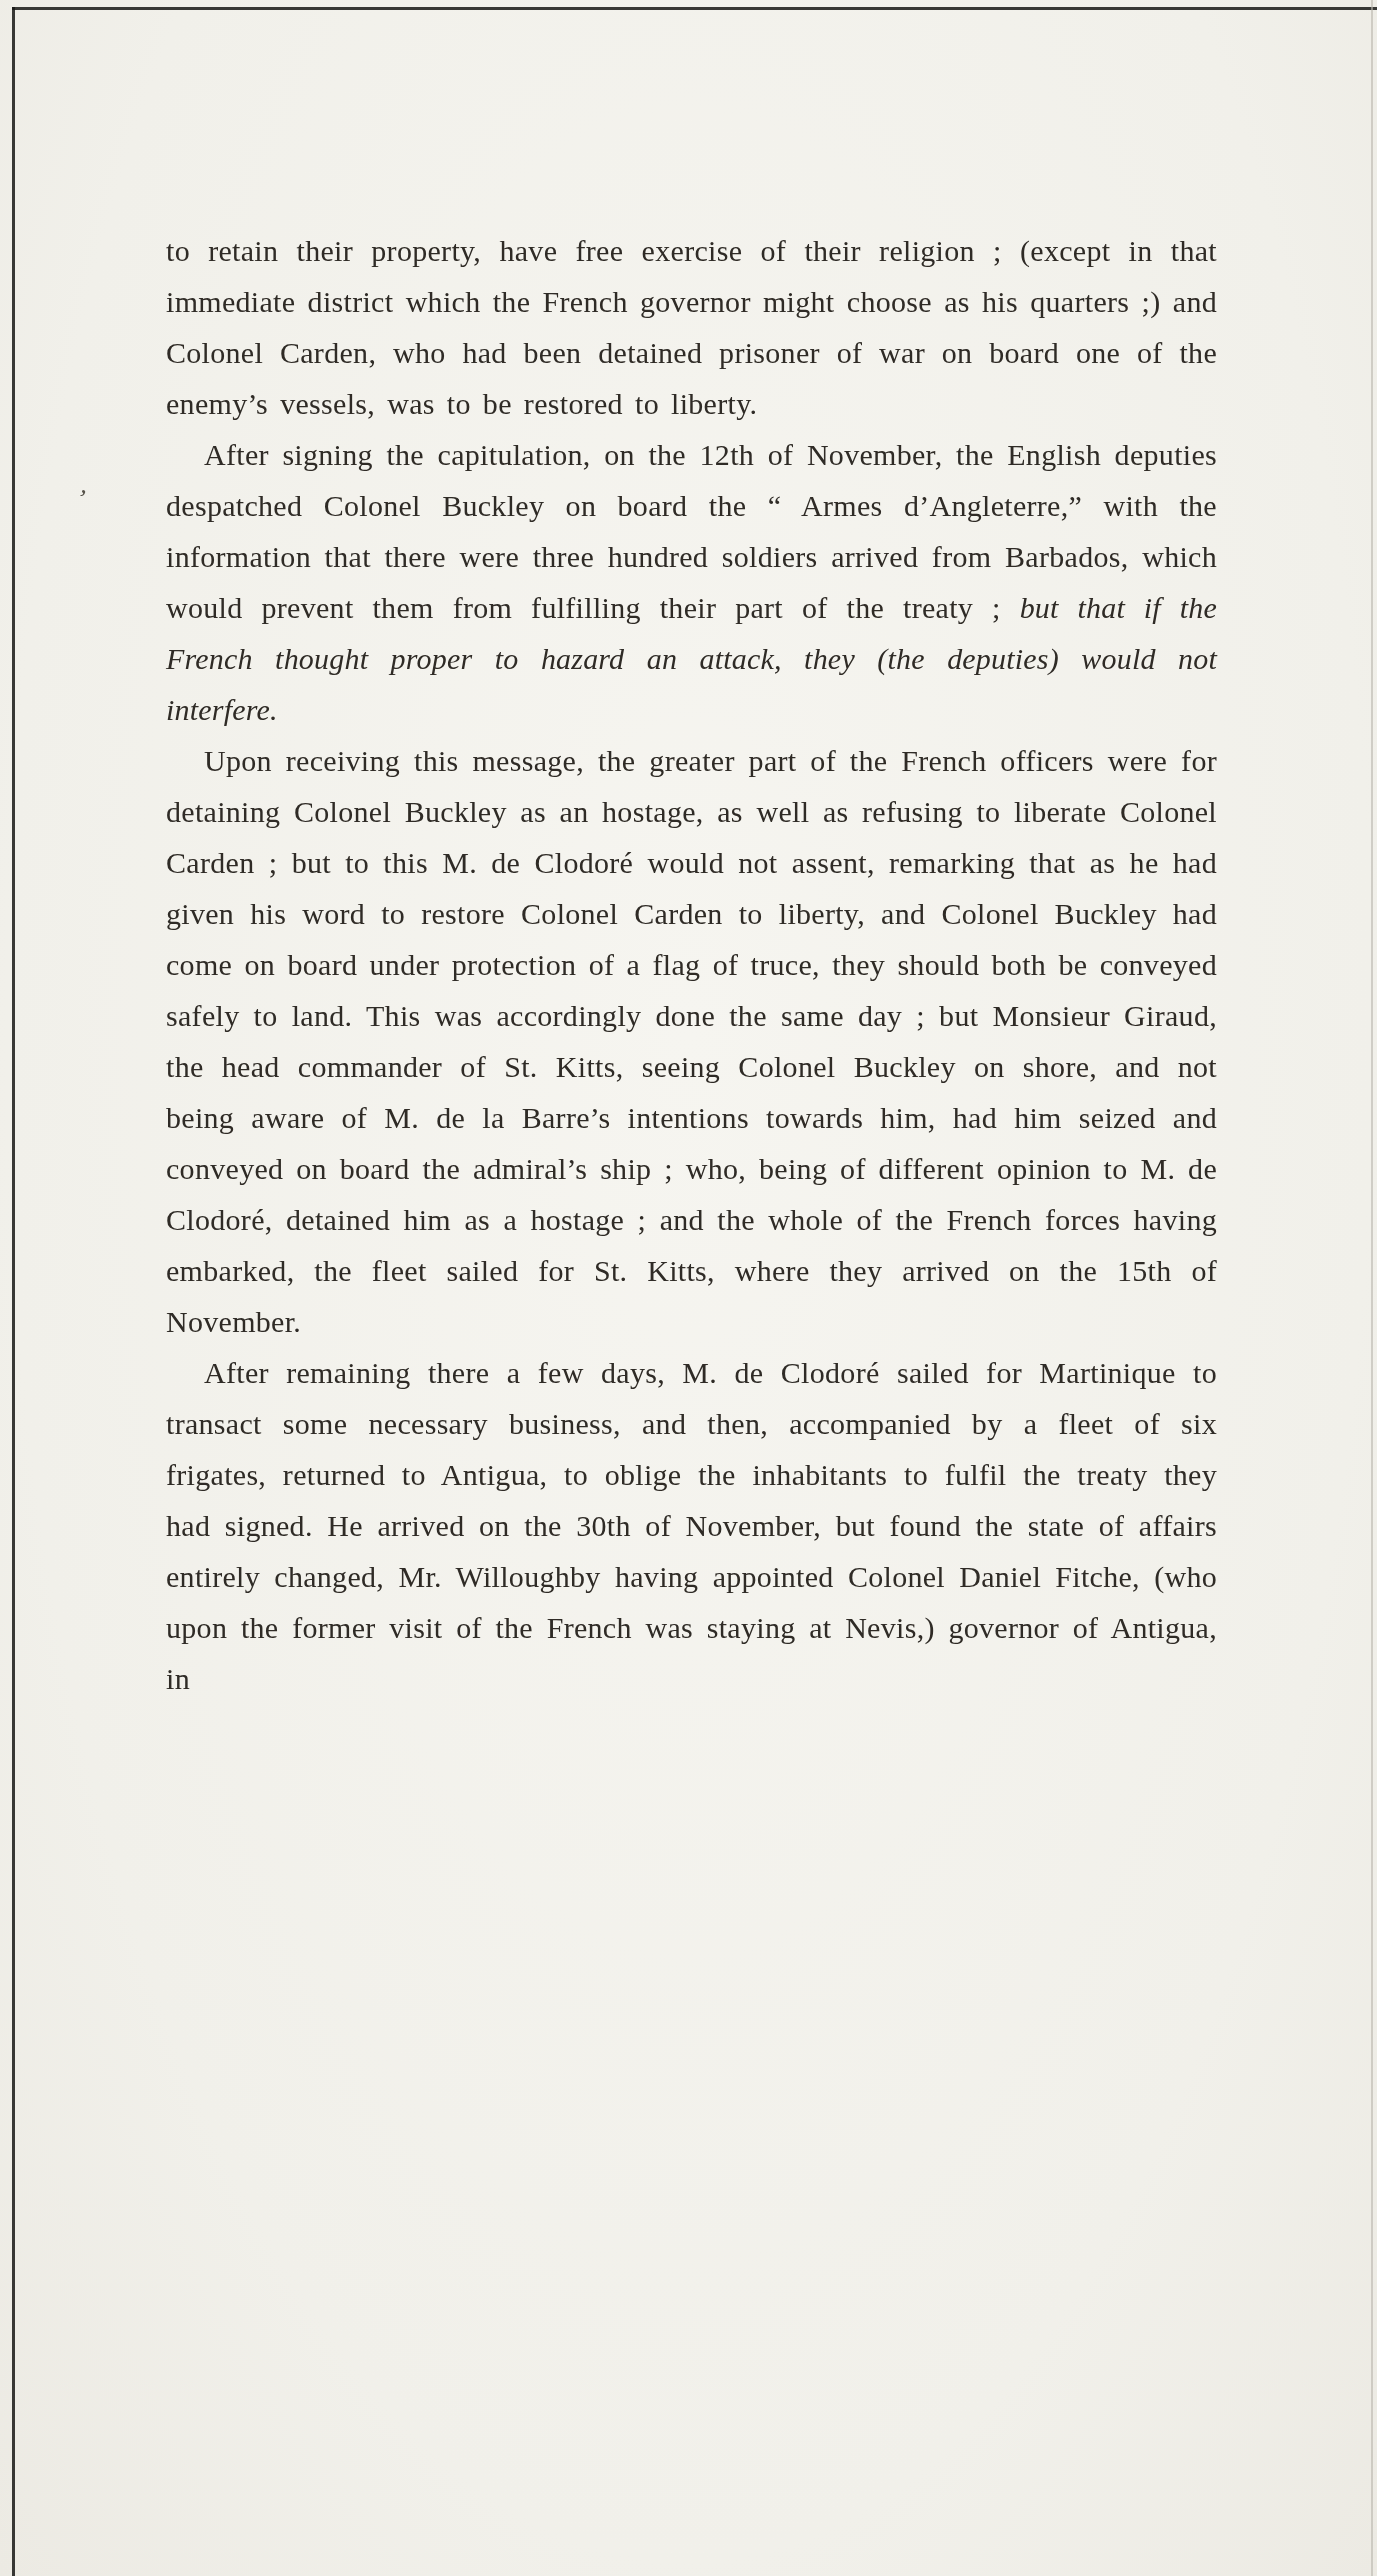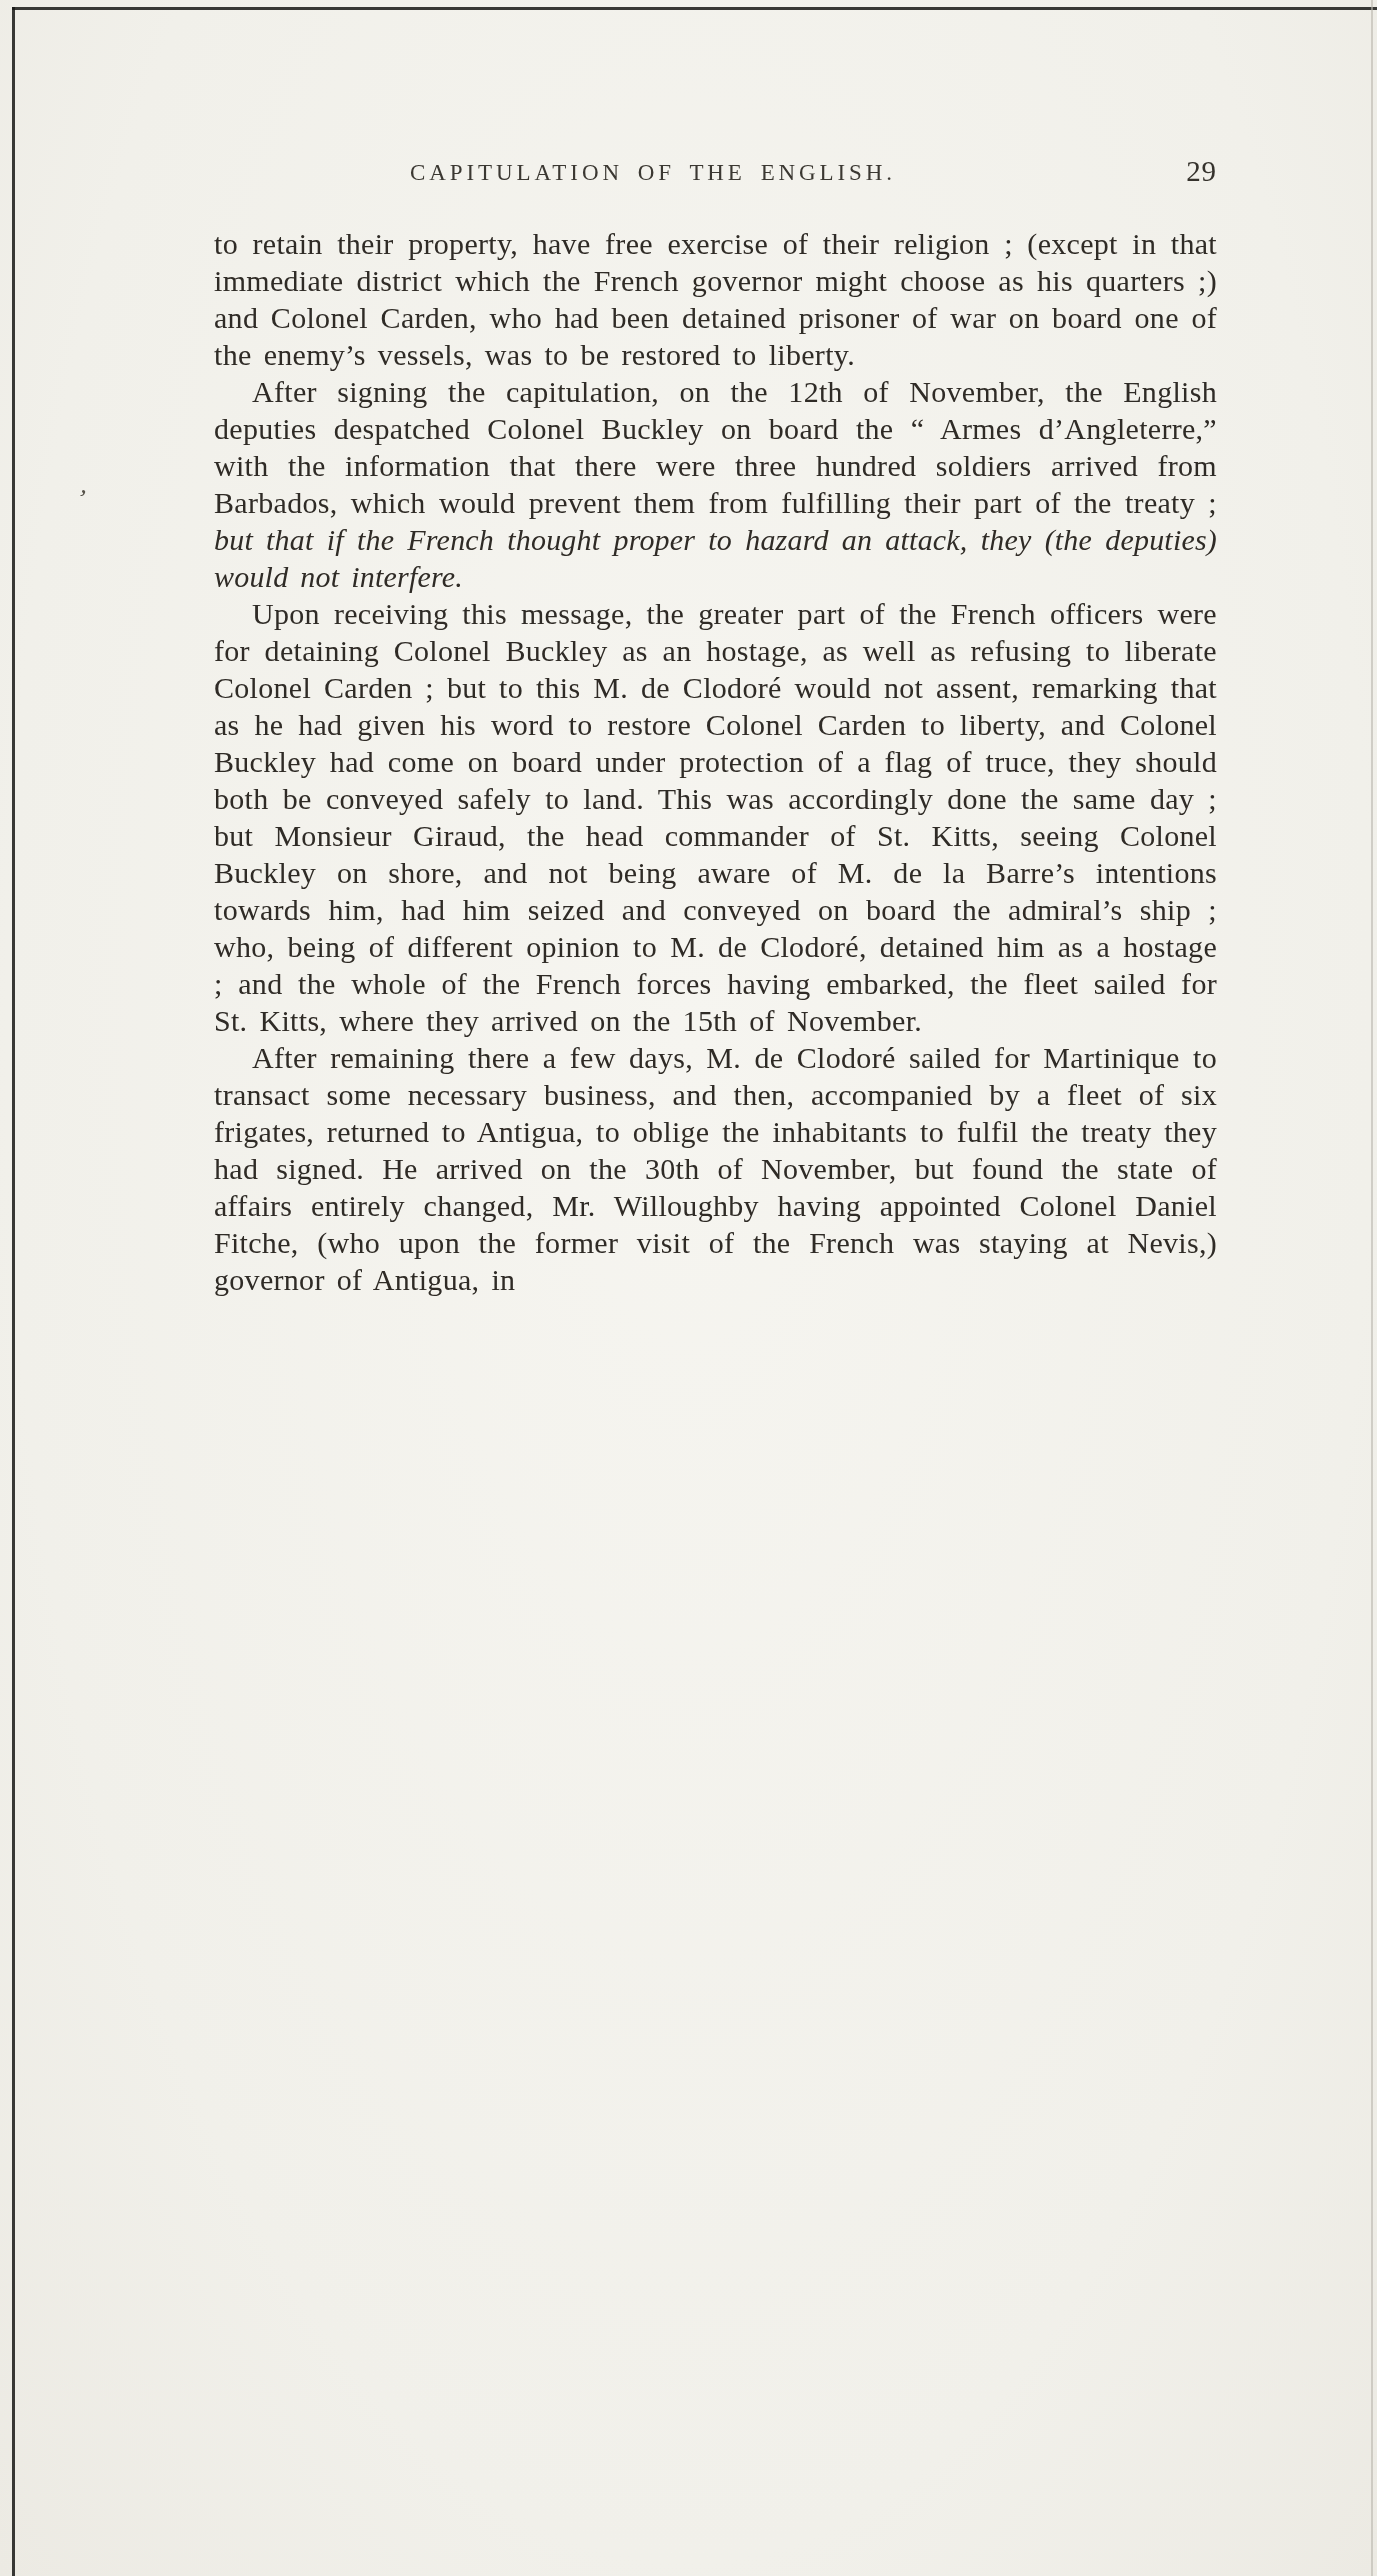--- a/index.html
+++ b/index.html
@@ -63,25 +63,24 @@
     color: #35322c;
     letter-spacing: 0.9px;
   }
   .text-block {
     position: absolute;
     top: 225px;
     left: 166px;
     right: 161px;
     color: #2f2b26;
     font-size: 30px;
-    line-height: 37px;
+    line-height: 51px;
     text-align: justify;
     word-spacing: 4.3px;
     letter-spacing: 0.3px;
-    margin-left: 48px;
   }
   .text-block p { margin: 0; }
   .text-block p.indent { text-indent: 38px; }
   .text-block .italic { font-style: italic; letter-spacing: 0.2px; }
   .speck {
     position: absolute;
     left: 82px;
     top: 470px;
     font-size: 26px;
     color: #57534b;
@@ -89,24 +88,20 @@
   }
 </style>
 </head>
 <body>
 
 <div class="scan">
   <div class="edge-top"></div>
   <div class="edge-left"></div>
   <div class="edge-right"></div>
 
-  <div class="header">
-    <span class="running-title">CAPITULATION OF THE ENGLISH.</span>
-    <span class="page-number">29</span>
-  </div>
 
   <span class="speck">,</span>
 
   <div class="text-block" id="text-block">
       <p class=""><span>to retain their property, have free exercise of their religion ; (except in that immediate district which the French governor might choose as his quarters ;) and Colonel Carden, who had been detained prisoner of war on board one of the enemy’s vessels, was to be restored to liberty.</span></p>
       <p class="indent"><span>After signing the capitulation, on the 12th of November, the English deputies despatched Colonel Buckley on board the “ Armes d’Angleterre,” with the information that there were three hundred soldiers arrived from Barbados, which would prevent them from fulfilling their part of the treaty ; </span><span class="italic">but that if the French thought proper to hazard an attack, they (the deputies) would not interfere.</span></p>
       <p class="indent"><span>Upon receiving this message, the greater part of the French officers were for detaining Colonel Buckley as an hostage, as well as refusing to liberate Colonel Carden ; but to this M. de Clodoré would not assent, remarking that as he had given his word to restore Colonel Carden to liberty, and Colonel Buckley had come on board under protection of a flag of truce, they should both be conveyed safely to land. This was accordingly done the same day ; but Monsieur Giraud, the head commander of St. Kitts, seeing Colonel Buckley on shore, and not being aware of M. de la Barre’s intentions towards him, had him seized and conveyed on board the admiral’s ship ; who, being of different opinion to M. de Clodoré, detained him as a hostage ; and the whole of the French forces having embarked, the fleet sailed for St. Kitts, where they arrived on the 15th of November.</span></p>
       <p class="indent"><span>After remaining there a few days, M. de Clodoré sailed for Martinique to transact some necessary business, and then, accompanied by a fleet of six frigates, returned to Antigua, to oblige the inhabitants to fulfil the treaty they had signed. He arrived on the 30th of November, but found the state of affairs entirely changed, Mr. Willoughby having appointed Colonel Daniel Fitche, (who upon the former visit of the French was staying at Nevis,) governor of Antigua, in</span></p>
     </div>
 </div>

